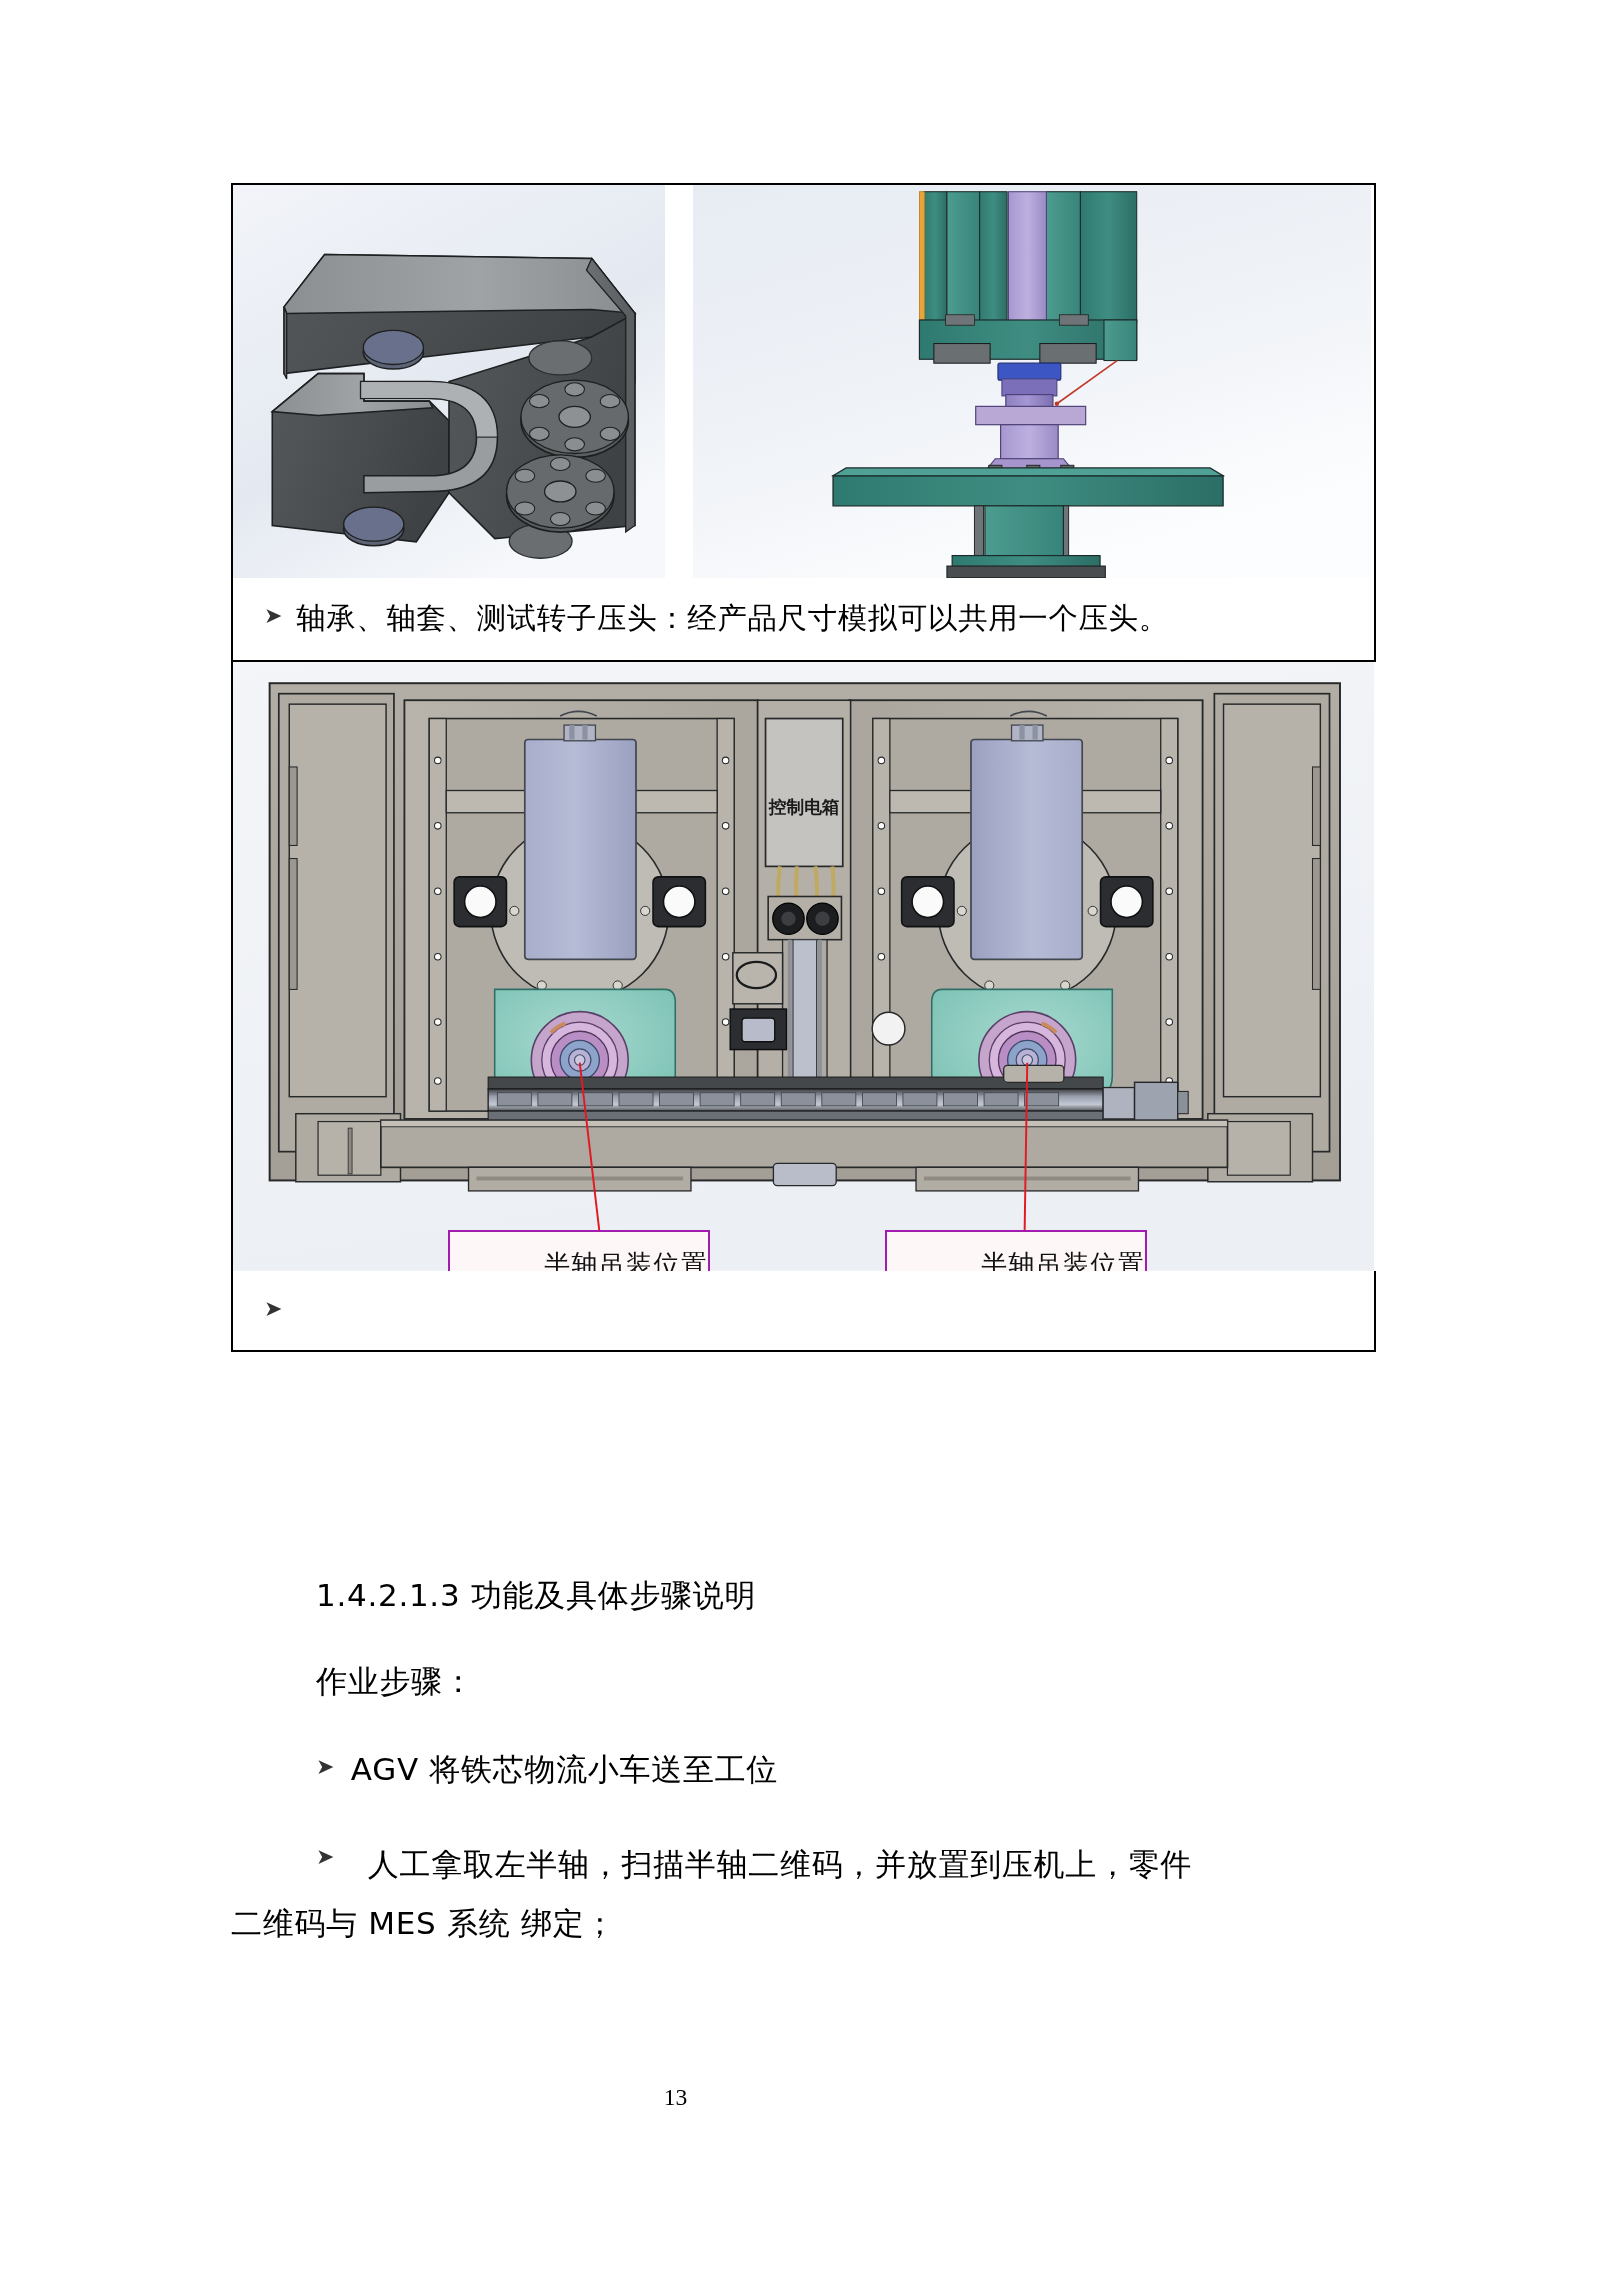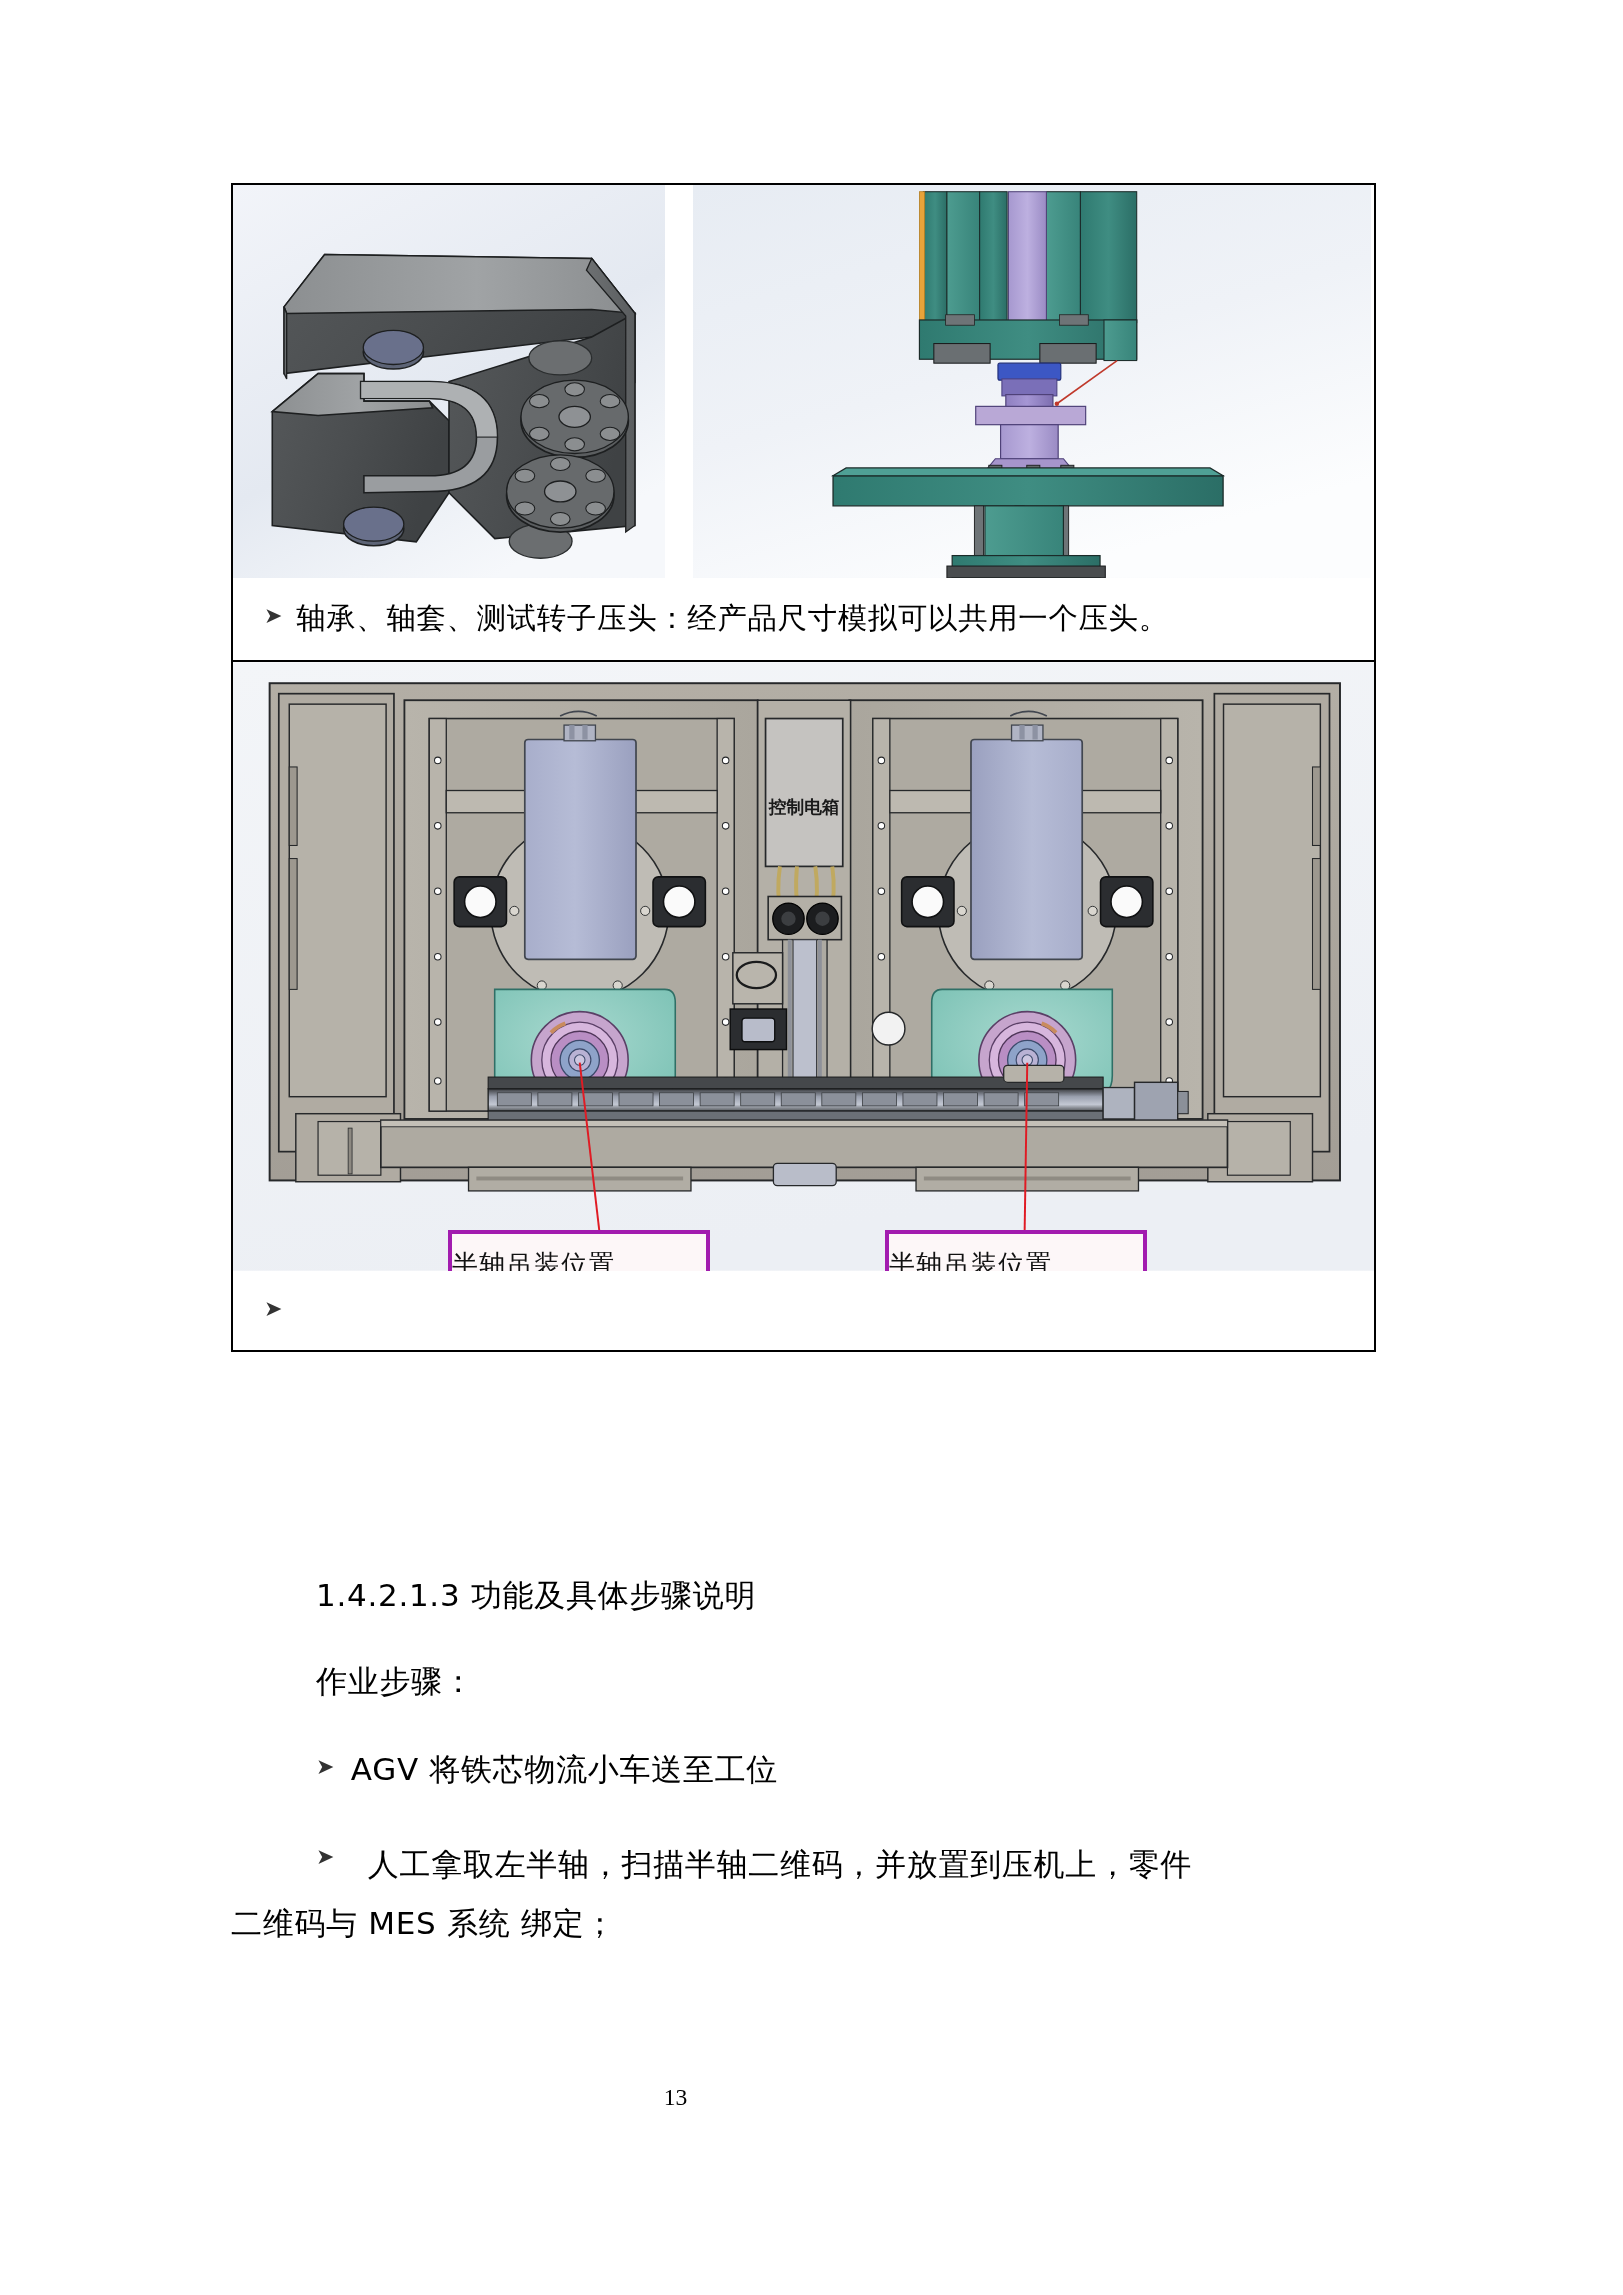--- a/index.html
+++ b/index.html
@@ -84,31 +84,32 @@
   }
   .caption-text { flex: 1 1 auto; }
 
   
   .machine-cell {
     position: relative;
     width: 100%;
     height: 609px;
     background: #fff;
     overflow: hidden;
+    padding-left: 12px;
   }
   .machine-svg { position:absolute; left:0; top:0; }
 
   
   .callout {
     position: absolute;
-    border: 4px solid #a21caf;
+    border: 2px solid #a21caf;
     background: #fdf7f8;
     display: flex;
     align-items: center;
-    justify-content: flex-start;
+    justify-content: flex-end;
     font-family: "DejaVu Sans", "Liberation Sans", sans-serif;
     font-size: 26px;
     color: #111;
     letter-spacing: 1.3px;
     box-sizing: border-box;
   }
 
   .callout-top {
     position: absolute;
     left: 1091px;

